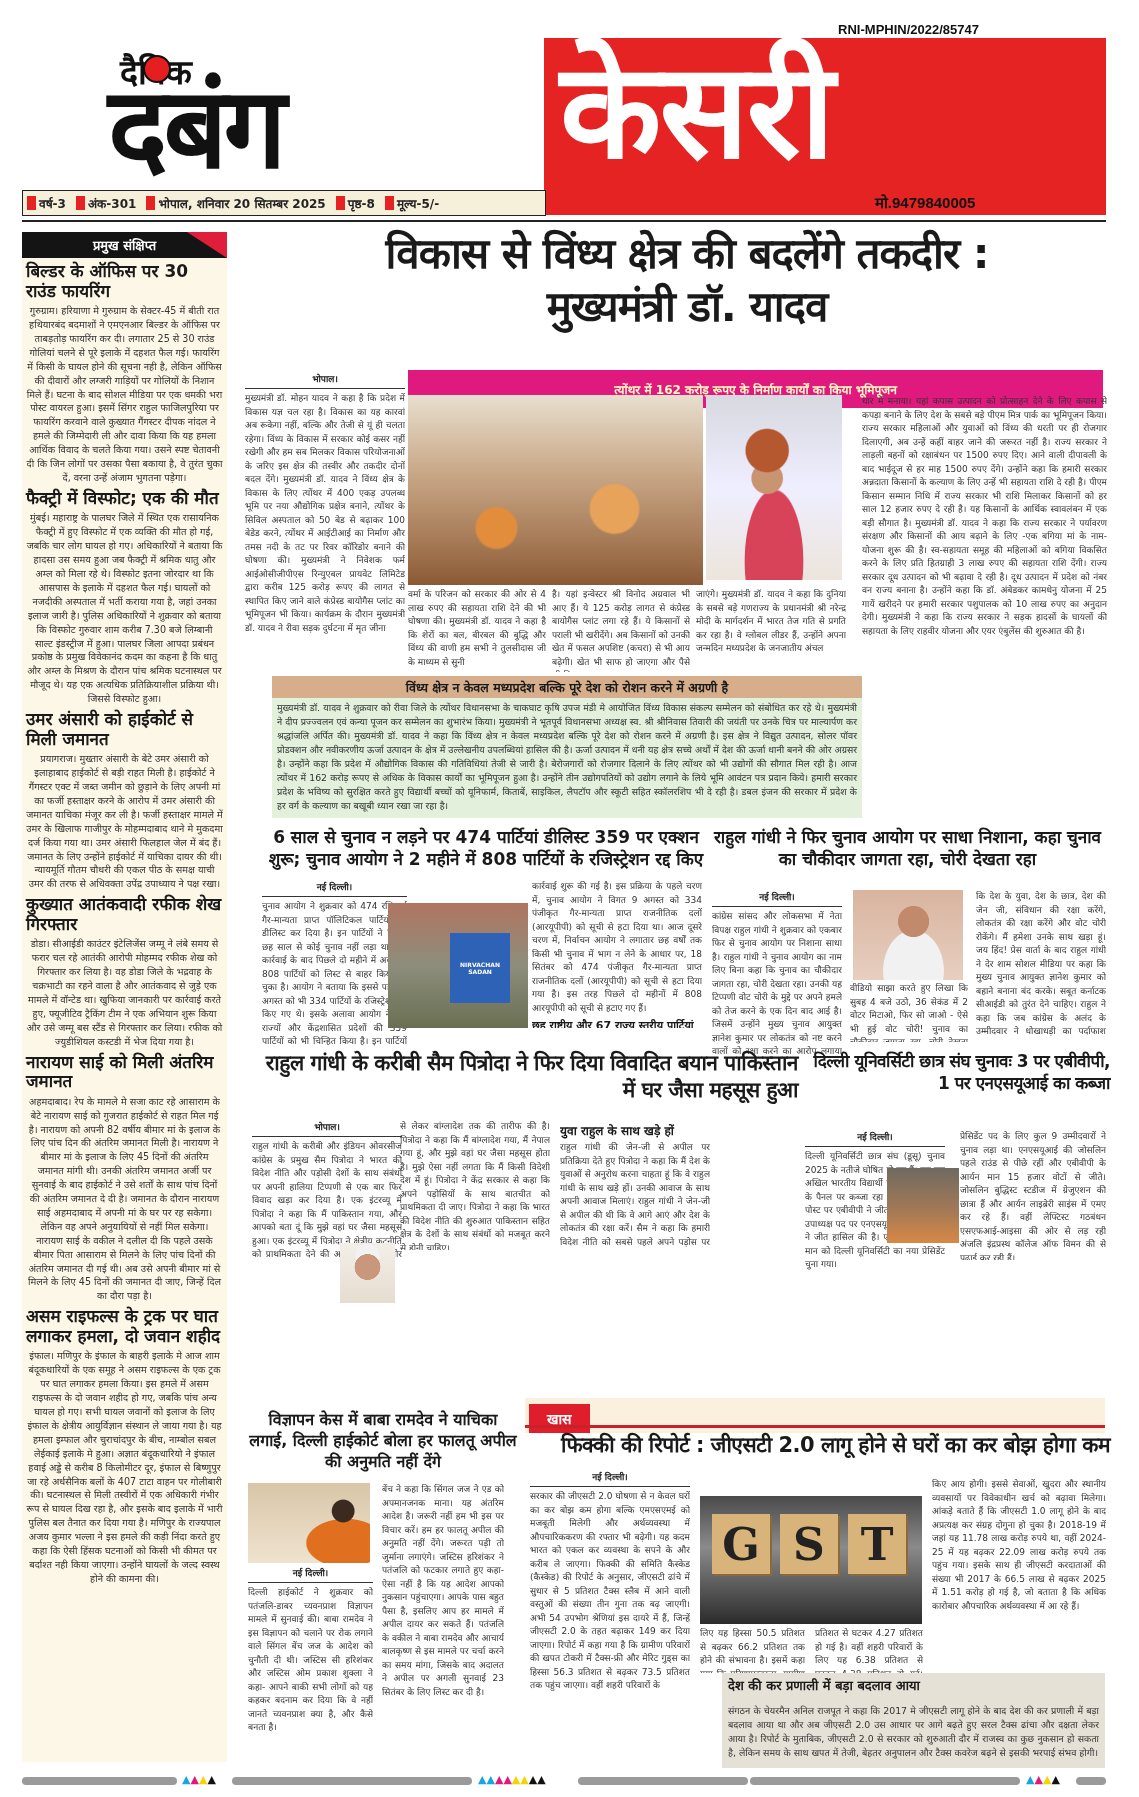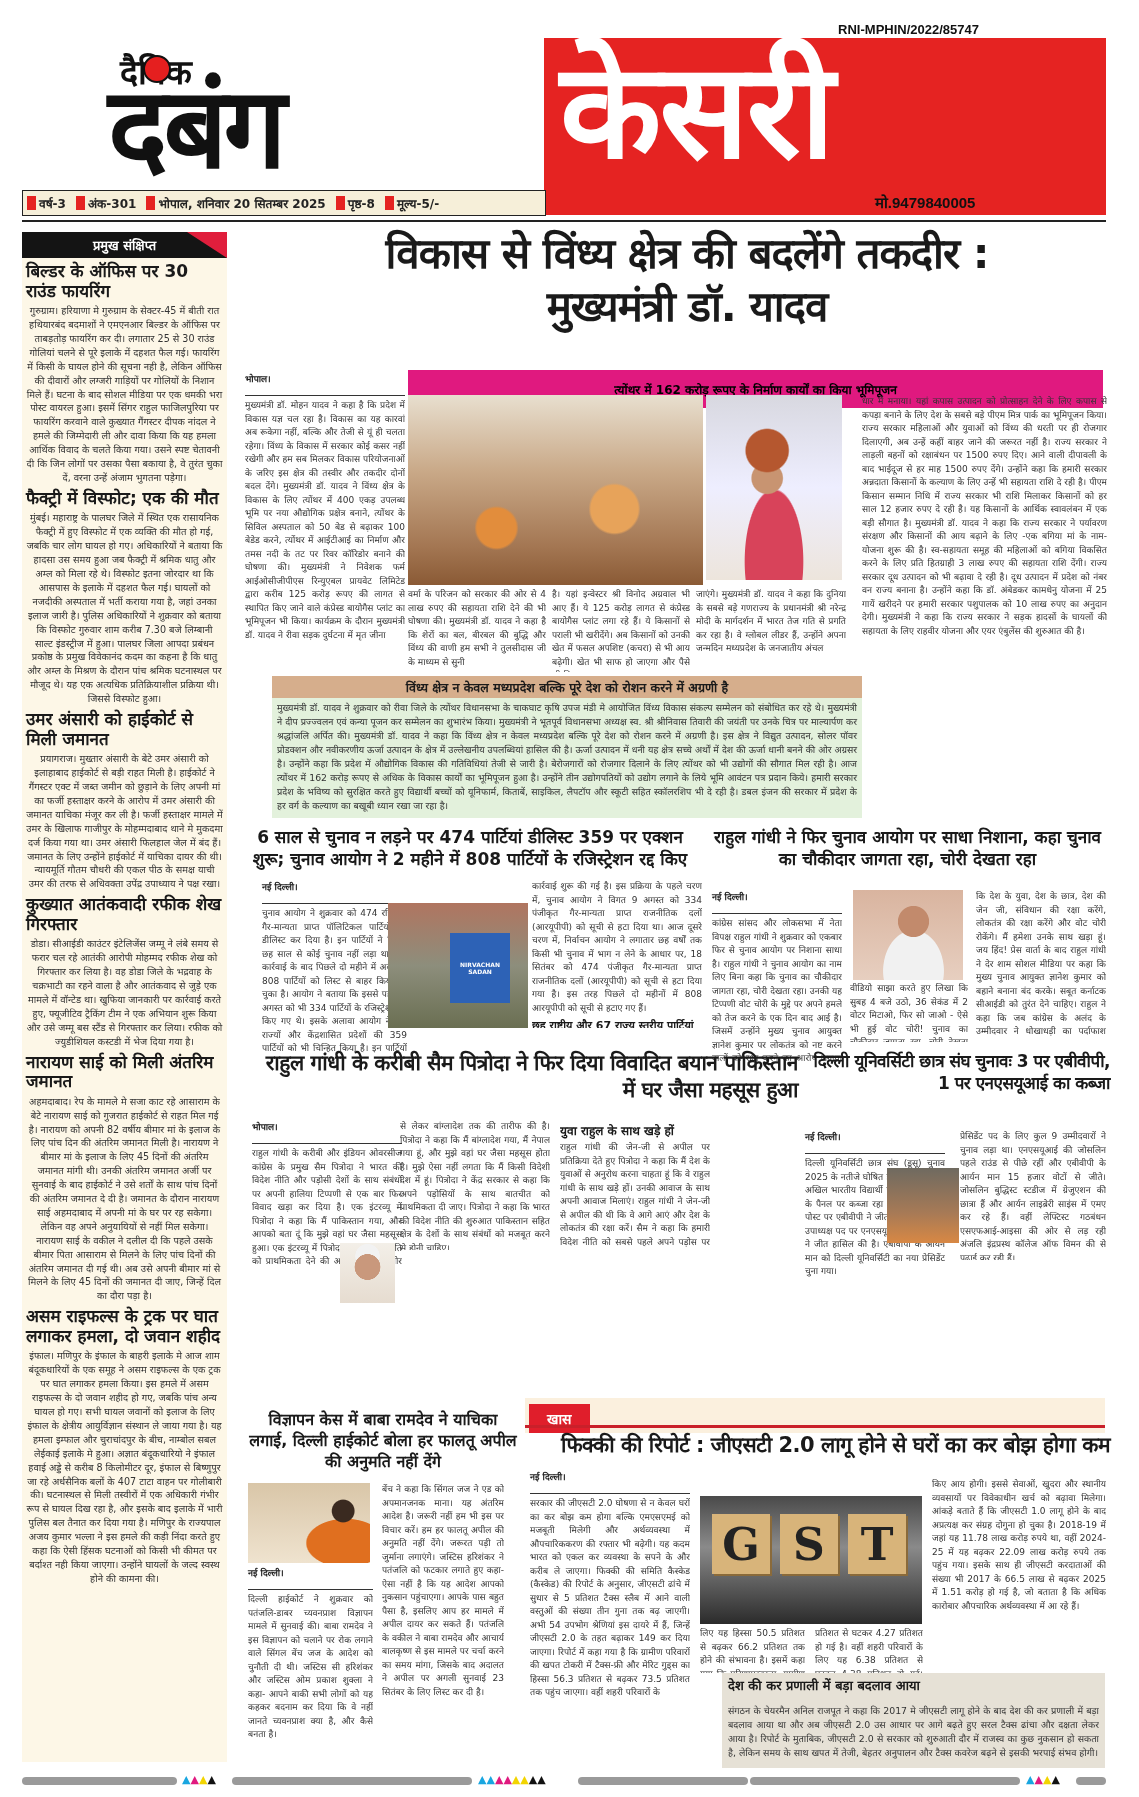--- a/index.html
+++ b/index.html
@@ -17,23 +17,23 @@
 .infobar i{display:inline-block;width:9px;height:14px;background:#e52322}
 .rule{left:22px;top:220px;width:1084px;height:2px;background:#222}
 
 .leftcol{left:22px;top:232px;width:205px;height:1530px;background:#fdf7e7;overflow:hidden;padding:0 4px}
 .brief-h{height:26px;background:#141414;color:#fff;font:bold 13px "DejaVu Sans",sans-serif;display:flex;align-items:center;justify-content:center;position:relative;margin:0 -4px 4px}
 .brief-h::after{content:"";position:absolute;right:0;top:0;border-top:26px solid #e01e3c;border-left:40px solid transparent}
 .lh{font:bold 17px "DejaVu Sans",sans-serif;line-height:1.15;color:#1a1a1a;margin:4px 0 3px}
 .lp{font:9.6px "DejaVu Sans",sans-serif;line-height:1.45;color:#333;text-align:center}
 
 .bighead{left:268px;top:228px;width:838px;text-align:center;font:bold 42px "DejaVu Sans",sans-serif;line-height:1.25;color:#1a1a1a;letter-spacing:-1px}
-.dateline{font:bold 9px "DejaVu Sans",sans-serif;border-bottom:1px solid #333;padding-bottom:10px;margin-bottom:3px}
+.dateline{font:bold 9px "DejaVu Sans",sans-serif;text-align:center;border-bottom:1px solid #333;padding-bottom:3px;margin-bottom:3px}
 .col{font:9px "DejaVu Sans",sans-serif;line-height:1.5;color:#333;text-align:justify;overflow:hidden}
-.pinkbar{left:408px;top:370px;width:695px;height:38px;background:#e0197f;color:#000000;font:bold 12px "DejaVu Sans",sans-serif;display:flex;align-items:center;justify-content:center}
+.pinkbar{left:408px;top:370px;width:695px;height:38px;background:#e0197f;color:#fef9c3;font:bold 12px "DejaVu Sans",sans-serif;display:flex;align-items:center;justify-content:center}
 .photo{background:linear-gradient(180deg,#c9b8a0,#a8835e 60%,#7b5a3a)}
 .crowd{left:408px;top:395px;width:295px;height:190px;background:radial-gradient(circle at 30% 70%,#e28d3c 0 8%,transparent 9%),radial-gradient(circle at 70% 60%,#e7a35a 0 10%,transparent 11%),linear-gradient(180deg,#e8dfcf 0%,#c9a988 40%,#a37652 80%,#8a5a35)}
 .speaker{left:706px;top:395px;width:136px;height:185px;background:radial-gradient(circle at 45% 30%,#b5572f 0 14%,transparent 15%),radial-gradient(circle at 45% 45%,#c89471 0 12%,transparent 13%),radial-gradient(ellipse at 50% 90%,#d8435a 0 30%,transparent 31%),linear-gradient(180deg,#d8d8e0,#eef 50%,#ede5dc)}
 .brownbar{left:272px;top:676px;width:590px;height:22px;background:#d6ae8c;font:bold 12.5px "DejaVu Sans",sans-serif;display:flex;align-items:center;justify-content:center;color:#1a1a1a}
 .greenbox{left:272px;top:698px;width:590px;height:120px;background:#e3f1dc;padding:3px 5px;font:9.3px "DejaVu Sans",sans-serif;line-height:1.5;color:#333;text-align:justify;overflow:hidden}
 .h2{font:bold 17px "DejaVu Sans",sans-serif;line-height:1.3;color:#1a1a1a;text-align:center}
 .h3{font:bold 21px "DejaVu Sans",sans-serif;line-height:1.3;color:#1a1a1a;text-align:right;letter-spacing:-0.5px}
 .subh{font:bold 11px "DejaVu Sans",sans-serif;color:#1a1a1a;margin:2px 0}
 .khaas{left:525px;top:1398px;width:580px;height:35px;background:#fbf0de;display:flex;align-items:flex-end}
 .khaas b{background:#e01e2b;color:#fff;font:bold 14px "DejaVu Sans",sans-serif;padding:5px 18px;margin-left:4px}
@@ -119,21 +119,21 @@
 <div class="abs pinkbar">त्योंथर में 162 करोड़ रूपए के निर्माण कार्यों का किया भूमिपूजन</div>
 <div class="abs crowd"></div>
 <div class="abs speaker"></div>
 <div class="abs col" style="left:408px;top:588px;width:138px;height:84px">वर्मा के परिजन को सरकार की ओर से 4 लाख रुपए की सहायता राशि देने की भी घोषणा की। मुख्यमंत्री डॉ. यादव ने कहा है कि शेरों का बल, बीरबल की बुद्धि और विंध्य की वाणी हम सभी ने तुलसीदास जी के माध्यम से सुनी</div>
 <div class="abs col" style="left:552px;top:588px;width:138px;height:84px">है। यहां इन्वेस्टर श्री विनोद अग्रवाल भी आए हैं। ये 125 करोड़ लागत से कंप्रेस्ड बायोगैस प्लांट लगा रहे हैं। ये किसानों से पराली भी खरीदेंगे। अब किसानों को उनकी खेत में फसल अपशिष्ट (कचरा) से भी आय बढ़ेगी। खेत भी साफ हो जाएगा और पैसे भी मिल</div>
 <div class="abs col" style="left:696px;top:588px;width:150px;height:84px">जाएंगे। मुख्यमंत्री डॉ. यादव ने कहा कि दुनिया के सबसे बड़े गणराज्य के प्रधानमंत्री श्री नरेन्द्र मोदी के मार्गदर्शन में भारत तेज गति से प्रगति कर रहा है। वे ग्लोबल लीडर हैं, उन्होंने अपना जन्मदिन मध्यप्रदेश के जनजातीय अंचल</div>
 <div class="abs col" style="left:862px;top:395px;width:245px;height:426px">धार में मनाया। यहां कपास उत्पादन को प्रोत्साहन देने के लिए कपास से कपड़ा बनाने के लिए देश के सबसे बड़े पीएम मित्र पार्क का भूमिपूजन किया। राज्य सरकार महिलाओं और युवाओं को विंध्य की धरती पर ही रोजगार दिलाएगी, अब उन्हें कहीं बाहर जाने की जरूरत नहीं है। राज्य सरकार ने लाड़ली बहनों को रक्षाबंधन पर 1500 रुपए दिए। आने वाली दीपावली के बाद भाईदूज से हर माह 1500 रुपए देंगे। उन्होंने कहा कि हमारी सरकार अन्नदाता किसानों के कल्याण के लिए उन्हें भी सहायता राशि दे रही है। पीएम किसान सम्मान निधि में राज्य सरकार भी राशि मिलाकर किसानों को हर साल 12 हजार रुपए दे रही है। यह किसानों के आर्थिक स्वावलंबन में एक बड़ी सौगात है। मुख्यमंत्री डॉ. यादव ने कहा कि राज्य सरकार ने पर्यावरण संरक्षण और किसानों की आय बढ़ाने के लिए -एक बगिया मां के नाम- योजना शुरू की है। स्व-सहायता समूह की महिलाओं को बगिया विकसित करने के लिए प्रति हितग्राही 3 लाख रुपए की सहायता राशि देंगी। राज्य सरकार दूध उत्पादन को भी बढ़ावा दे रही है। दूध उत्पादन में प्रदेश को नंबर वन राज्य बनाना है। उन्होंने कहा कि डॉ. अंबेडकर कामधेनु योजना में 25 गायें खरीदने पर हमारी सरकार पशुपालक को 10 लाख रुपए का अनुदान देगी। मुख्यमंत्री ने कहा कि राज्य सरकार ने सड़क हादसों के घायलों की सहायता के लिए राहवीर योजना और एयर एंबुलेंस की शुरुआत की है।</div>
 <div class="abs brownbar">विंध्य क्षेत्र न केवल मध्यप्रदेश बल्कि पूरे देश को रोशन करने में अग्रणी है</div>
 <div class="abs greenbox">मुख्यमंत्री डॉ. यादव ने शुक्रवार को रीवा जिले के त्योंथर विधानसभा के चाकघाट कृषि उपज मंडी मे आयोजित विंध्य विकास संकल्प सम्मेलन को संबोधित कर रहे थे। मुख्यमंत्री ने दीप प्रज्ज्वलन एवं कन्या पूजन कर सम्मेलन का शुभारंभ किया। मुख्यमंत्री ने भूतपूर्व विधानसभा अध्यक्ष स्व. श्री श्रीनिवास तिवारी की जयंती पर उनके चित्र पर माल्यार्पण कर श्रद्धांजलि अर्पित की। मुख्यमंत्री डॉ. यादव ने कहा कि विंध्य क्षेत्र न केवल मध्यप्रदेश बल्कि पूरे देश को रोशन करने में अग्रणी है। इस क्षेत्र ने विद्युत उत्पादन, सोलर पॉवर प्रोडक्शन और नवीकरणीय ऊर्जा उत्पादन के क्षेत्र में उल्लेखनीय उपलब्धियां हासिल की है। ऊर्जा उत्पादन में धनी यह क्षेत्र सच्चे अर्थों में देश की ऊर्जा धानी बनने की ओर अग्रसर है। उन्होंने कहा कि प्रदेश में औद्योगिक विकास की गतिविधियां तेजी से जारी है। बेरोजगारों को रोजगार दिलाने के लिए त्योंथर को भी उद्योगों की सौगात मिल रही है। आज त्योंथर में 162 करोड़ रूपए से अधिक के विकास कार्यों का भूमिपूजन हुआ है। उन्होंने तीन उद्योगपतियों को उद्योग लगाने के लिये भूमि आवंटन पत्र प्रदान किये। हमारी सरकार प्रदेश के भविष्य को सुरक्षित करते हुए विद्यार्थी बच्चों को यूनिफार्म, किताबें, साइकिल, लैपटॉप और स्कूटी सहित स्कॉलरशिप भी दे रही है। डबल इंजन की सरकार में प्रदेश के हर वर्ग के कल्याण का बखूबी ध्यान रखा जा रहा है।</div>
 
-<div class="abs h2" style="left:250px;top:826px;width:440px">6 साल से चुनाव न लड़ने पर 474 पार्टियां डीलिस्ट 359 पर एक्शन शुरू; चुनाव आयोग ने 2 महीने में 808 पार्टियों के रजिस्ट्रेशन रद्द किए</div>
+<div class="abs h2" style="left:266px;top:826px;width:440px">6 साल से चुनाव न लड़ने पर 474 पार्टियां डीलिस्ट 359 पर एक्शन शुरू; चुनाव आयोग ने 2 महीने में 808 पार्टियों के रजिस्ट्रेशन रद्द किए</div>
 <div class="abs" style="left:262px;top:880px;width:145px">
   <div class="dateline">नई दिल्ली।</div>
   <div class="col" style="height:150px">चुनाव आयोग ने शुक्रवार को 474 रजिस्टर्ड गैर-मान्यता प्राप्त पॉलिटिकल पार्टियों को डीलिस्ट कर दिया है। इन पार्टियों ने पिछले छह साल से कोई चुनाव नहीं लड़ा था। इस कार्रवाई के बाद पिछले दो महीने में अब तक 808 पार्टियों को लिस्ट से बाहर किया जा चुका है। आयोग ने बताया कि इससे पहले 9 अगस्त को भी 334 पार्टियों के रजिस्ट्रेशन रद्द किए गए थे। इसके अलावा आयोग ने 23 राज्यों और केंद्रशासित प्रदेशों की 359 पार्टियों को भी चिन्हित किया है। इन पार्टियों ने तीन साल (2021-22, 2022-23 और 2023-24) से अपने ऑडिटेड अकाउंट्स और चुनावी खर्च की रिपोर्ट जमा नहीं की। ये पार्टियां चुनाव में उतरी थीं, लेकिन जरूरी रिपोर्ट समय पर दाखिल नहीं की, जिसकी वजह से अब उनके खिलाफ</div>
 </div>
 <div class="abs photo" style="left:388px;top:903px;width:140px;height:125px;background:linear-gradient(180deg,#b07560 0%,#8d8e7c 50%,#6a6f52)">
   <div style="position:absolute;right:18px;top:30px;width:60px;height:70px;background:#2d62b6;color:#fff;font:bold 6px 'DejaVu Sans',sans-serif;display:flex;align-items:center;justify-content:center;text-align:center">NIRVACHAN SADAN</div>
 </div>
 <div class="abs" style="left:532px;top:880px;width:170px;height:148px;overflow:hidden">
   <div class="col">कार्रवाई शुरू की गई है। इस प्रक्रिया के पहले चरण में, चुनाव आयोग ने विगत 9 अगस्त को 334 पंजीकृत गैर-मान्यता प्राप्त राजनीतिक दलों (आरयूपीपी) को सूची से हटा दिया था। आज दूसरे चरण में, निर्वाचन आयोग ने लगातार छह वर्षों तक किसी भी चुनाव में भाग न लेने के आधार पर, 18 सितंबर को 474 पंजीकृत गैर-मान्यता प्राप्त राजनीतिक दलों (आरयूपीपी) को सूची से हटा दिया गया है। इस तरह पिछले दो महीनों में 808 आरयूपीपी को सूची से हटाए गए हैं।</div>
   <div class="subh">छह राष्ट्रीय और 67 राज्य स्तरीय पार्टियां</div>

